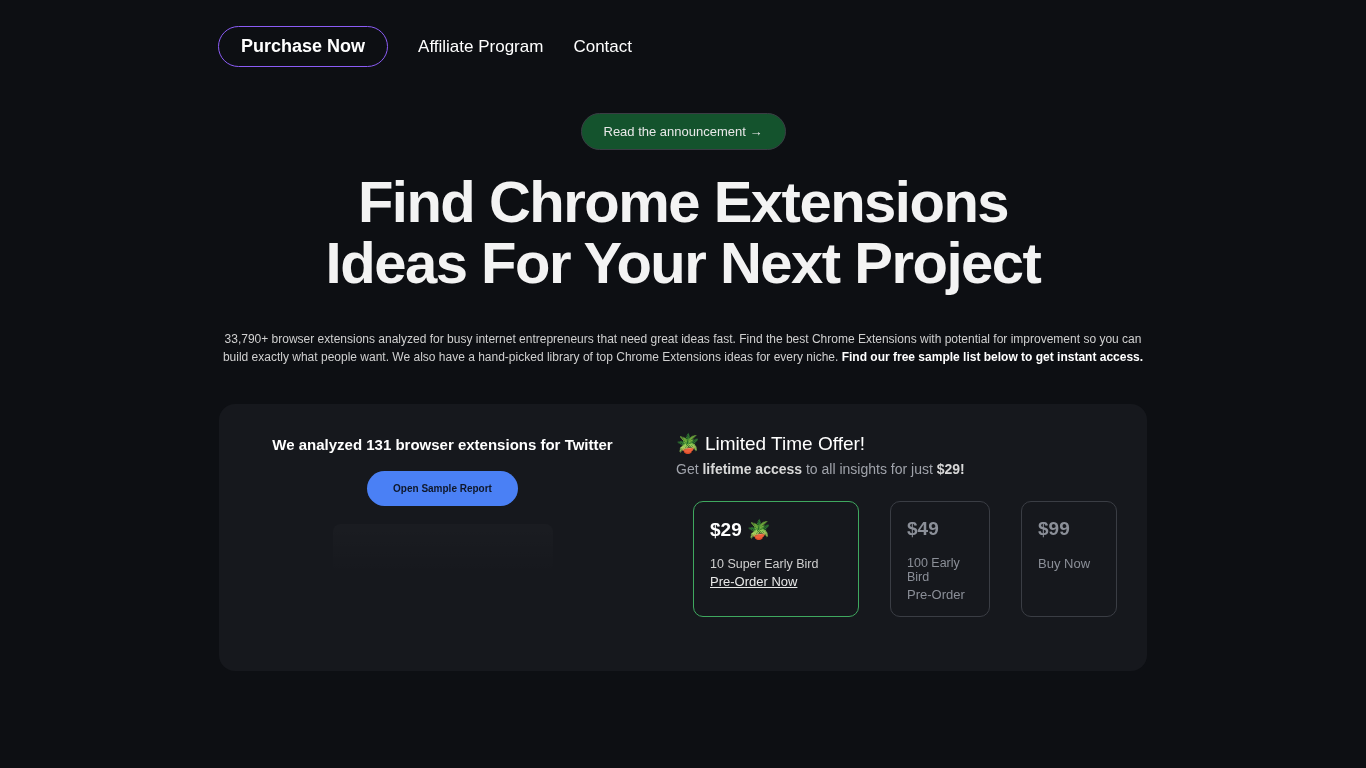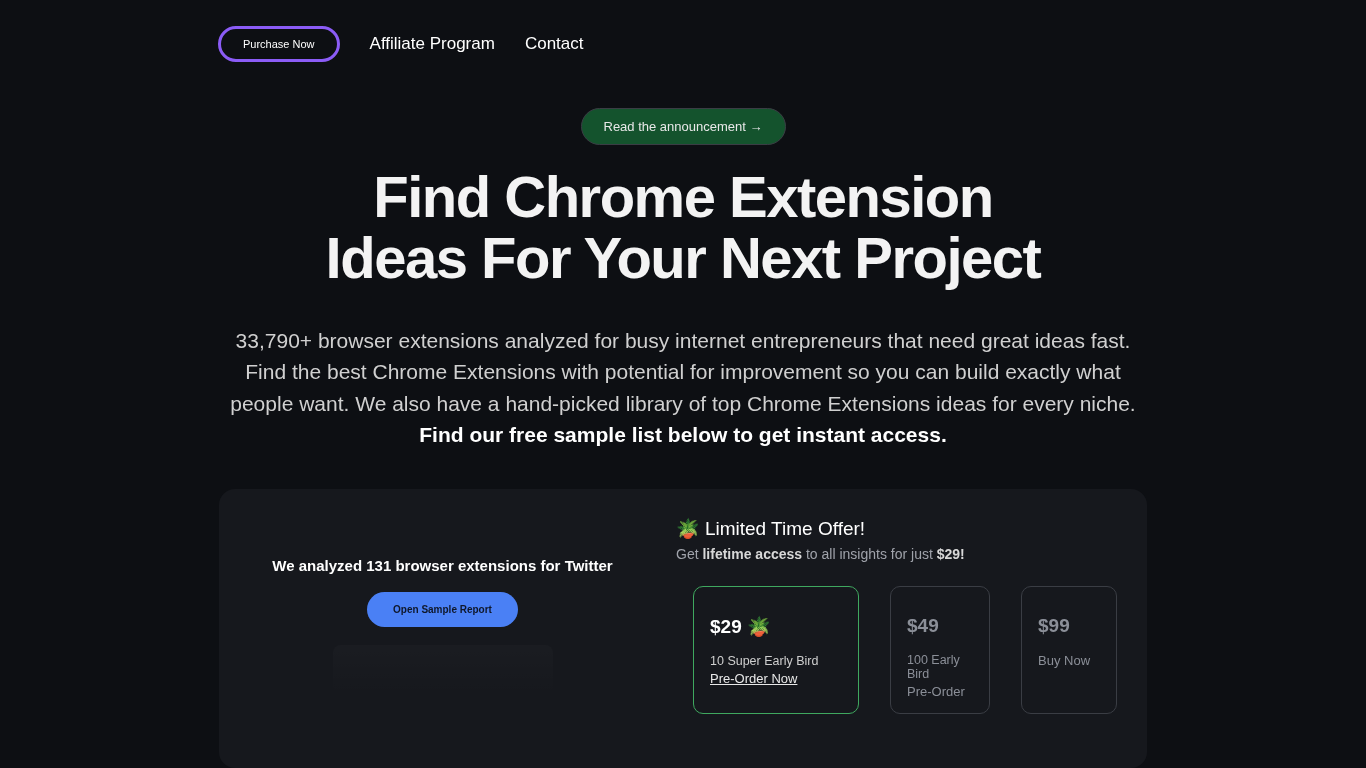--- a/index.html
+++ b/index.html
@@ -27,27 +27,27 @@
   display: flex;
   align-items: center;
   gap: 30px;
 }
 .nav-link {
   color: #ffffff;
   font-size: 17px;
   cursor: pointer;
 }
 .purchase-btn {
-  border: 3px solid #8b5cf6;
+  border: 1px solid #8b5cf6;
   color: #ffffff;
   background: transparent;
   padding: 9px 22px;
   border-radius: 999px;
-  font-size: 11px;
-  font-weight: 400;
+  font-size: 18px;
+  font-weight: 700;
   cursor: pointer;
 }
 .hero {
   text-align: center;
   padding: 20px 0 0 0;
 }
 .announcement {
   display: inline-block;
   border: 1px solid #3a3d44;
   background: #14532d;
@@ -62,21 +62,21 @@
   font-size: 58px;
   font-weight: 700;
   color: #f3f3f3;
   line-height: 1.05;
   letter-spacing: -1.5px;
   margin-bottom: 36px;
 }
 .hero-sub {
   max-width: 930px;
   margin: 0 auto;
-  font-size: 21px;
+  font-size: 12px;
   line-height: 1.5;
   color: #d0d0d0;
   font-weight: 400;
   text-align: center;
 }
 .hero-sub strong {
   color: #ffffff;
   font-weight: 600;
 }
 .panel {
@@ -87,21 +87,20 @@
   display: flex;
   padding: 28px 30px 30px 30px;
   gap: 40px;
 }
 .panel-left {
   flex: 1;
   display: flex;
   flex-direction: column;
   align-items: center;
   padding-top: 4px;
-  margin-top: 36px;
 }
 .analyzed-text {
   font-size: 15px;
   font-weight: 600;
   color: #ffffff;
   margin-bottom: 18px;
 }
 .sample-btn {
   background: #4a80f5;
   color: #0f172a;
@@ -135,21 +134,21 @@
 }
 .offer-sub .bold { color: #d8d8d8; font-weight: 600; }
 .tiers {
   display: flex;
   gap: 14px;
   margin-bottom: 24px;
 }
 .tier {
   border: 1px solid #3a3d44;
   border-radius: 10px;
-  padding: 28px 16px 14px 16px;
+  padding: 16px 16px 14px 16px;
   flex-shrink: 0;
   cursor: pointer;
   margin-left: 17px;
 }
 .tier.active {
   border-color: #3fa85f;
 }
 .tier-price {
   font-size: 19px;
   font-weight: 700;
@@ -190,21 +189,21 @@
   <nav class="nav">
     <button class="purchase-btn">Purchase Now</button>
     <span class="nav-link">Affiliate Program</span>
     <span class="nav-link">Contact</span>
   </nav>
 </div>
 
 <section class="hero">
   <div class="announcement">Read the announcement →</div>
   <h1 class="hero-title">
-    <span>Find Chrome Extension</span><br>
+    <span>Find Chrome Extensions</span><br>
     <span>Ideas For Your Next Project</span>
   </h1>
   <p class="hero-sub">
     <span>33,790+ browser extensions analyzed for busy internet entrepreneurs that need great ideas fast. Find the best Chrome Extensions with potential for improvement so you can build exactly what people want. We also have a hand-picked library of top Chrome Extensions ideas for every niche. </span><strong>Find our free sample list below to get instant access.</strong>
   </p>
 </section>
 
 <section class="panel">
   <div class="panel-left">
     <div class="analyzed-text">We analyzed 131 browser extensions for Twitter</div>

